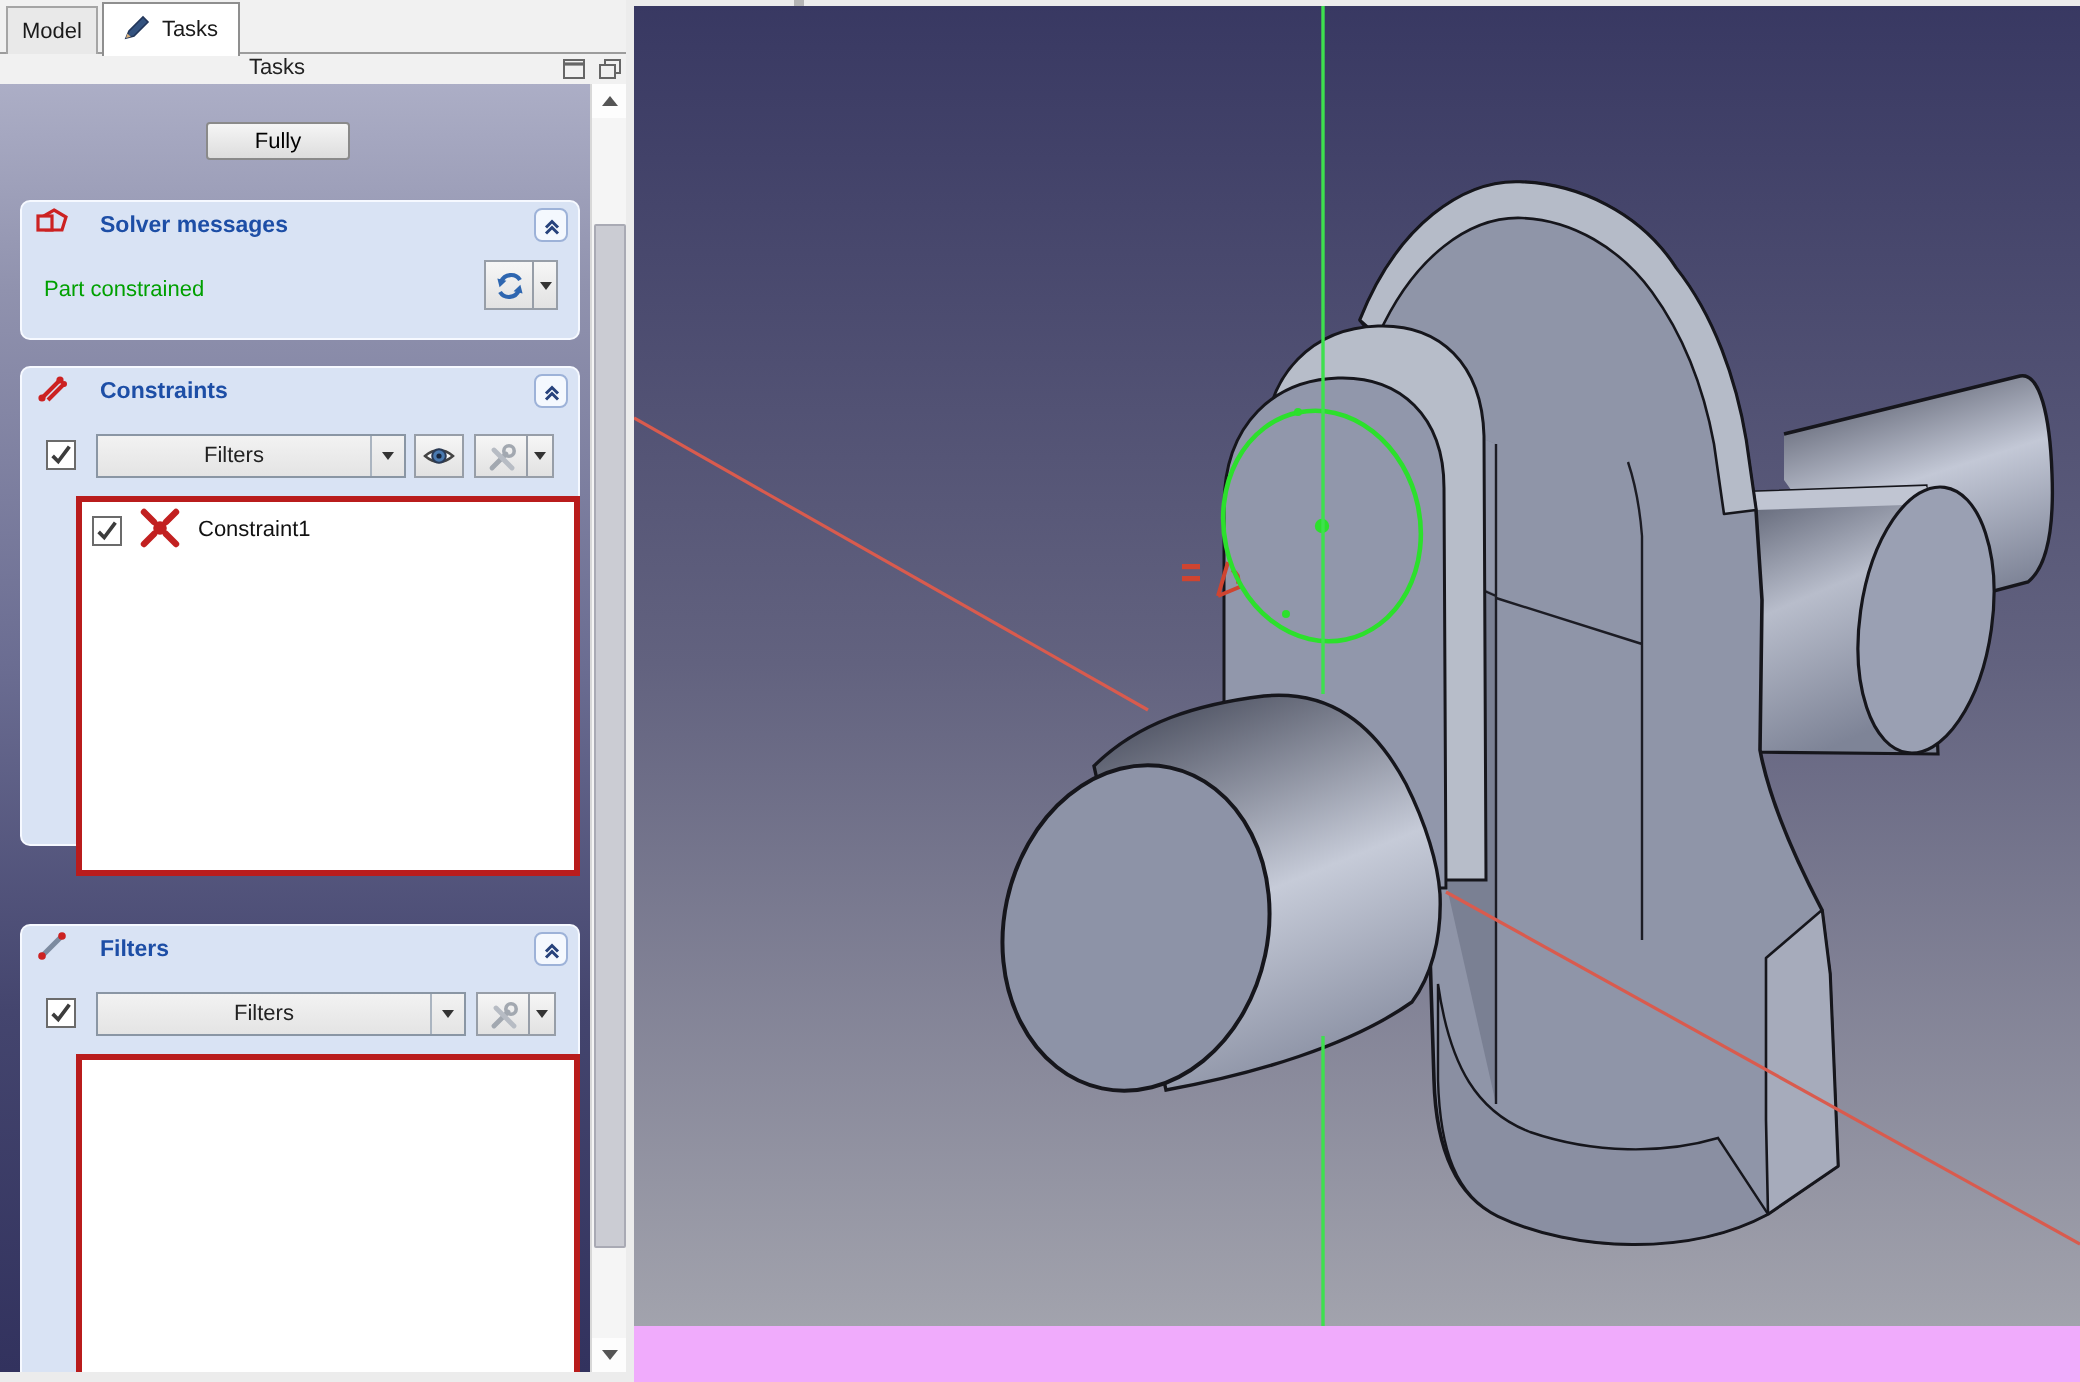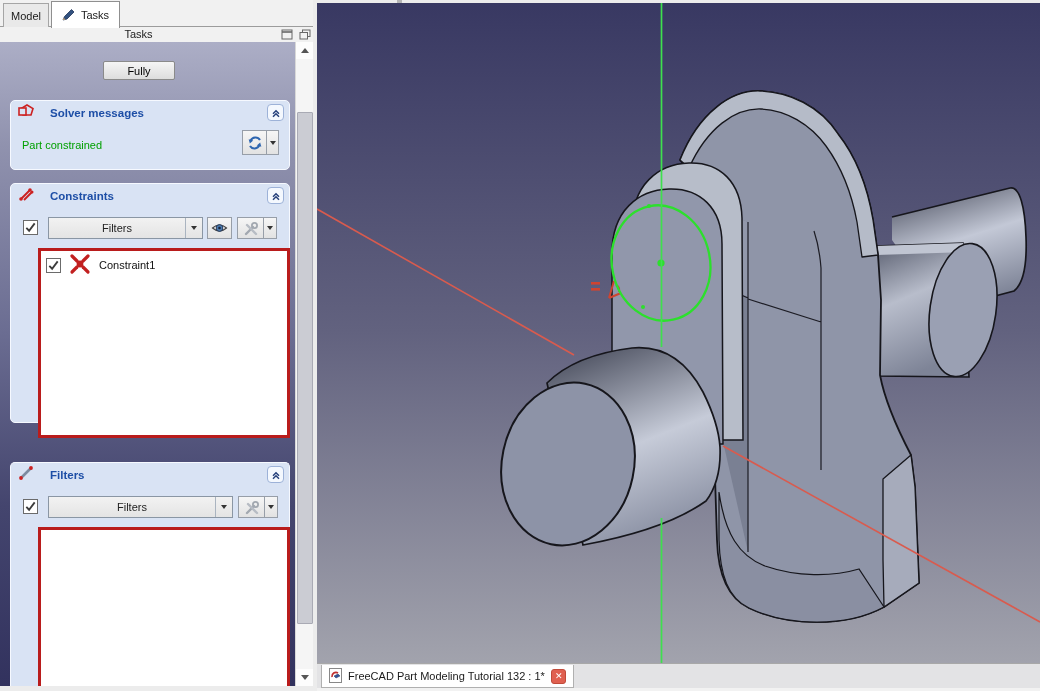--- a/index.html
+++ b/index.html
@@ -372,30 +372,14 @@
         <circle cx="326" cy="307" r="2" fill="#2ce02c"></circle>
       </g>
 
       <g>
         <path d="M 344.5,0 L 344.5,347" fill="none" stroke-width="1.7" stroke="#3ee04e"></path>
         <path d="M 344.5,518 L 344.5,663" fill="none" stroke-width="1.7" stroke="#3ee04e"></path>
       </g>
     </svg>
   </div>
 
-  <div id="bottombar">
-    <div id="doctab">
-      <span>
-        <svg width="13" height="15" viewBox="0 0 13 15">
-            <rect x="0.5" y="0.5" width="12" height="14" fill="#ffffff" stroke="#888" stroke-width="1"></rect>
-            <path d="M3 9 A4 4 0 0 1 9 5" fill="none" stroke="#c03030" stroke-width="1.8"></path>
-            <path d="M5 8 L9 6 L11 8 L7 10 Z" fill="#33539a" stroke="#22365f" stroke-width="0.5"></path>
-          </svg>
-      </span>
-      <span>FreeCAD Part Modeling Tutorial 132 : 1*</span>
-      <span id="tabclose">
-          <span>✕</span>
-        </span>
-    </div>
-    <div id="docbarstrip"></div>
-  </div>
 
 </div>
 
 </body></html>

